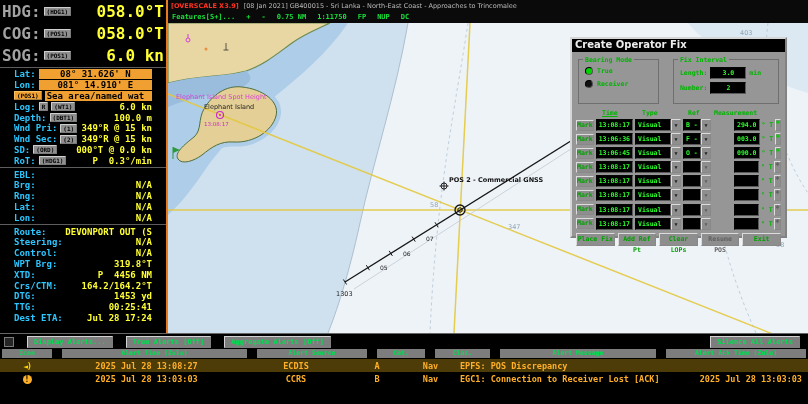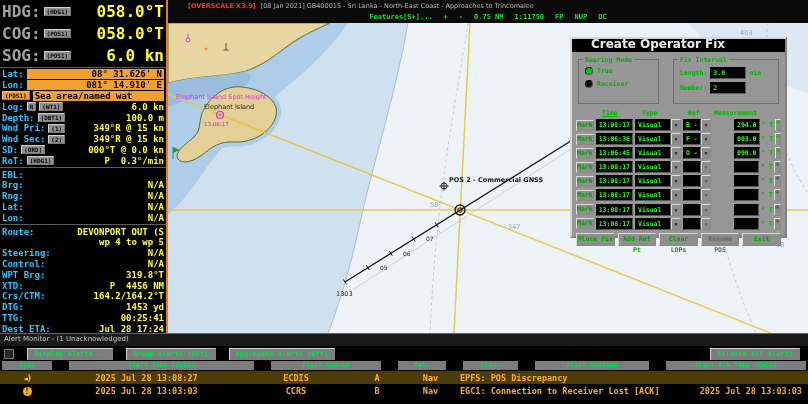--- a/index.html
+++ b/index.html
@@ -6,44 +6,44 @@
   body{width:808px;height:404px;position:relative;overflow:hidden;
        font-family:"DejaVu Sans Mono",monospace;}
   
   .panel-left{position:absolute;left:0;top:0;width:168px;height:333px;background:#000;
       border-right:2px solid #e87a20;box-sizing:border-box;}
   .bigrow{display:flex;align-items:center;height:22px;padding:0 2px;}
   .bigrow .lbl{color:#a3a3a3;font-weight:bold;font-size:16px;}
   .bigrow .val{margin-left:auto;color:#ffff33;font-weight:bold;font-size:16px;white-space:pre;}
   .chip{background:#8f8f8f;color:#000;font-size:6px;font-weight:bold;padding:0 2px;
       border:1px outset #cfcfcf;margin-left:3px;line-height:7px;border-radius:1px;}
-  .srow{display:flex;align-items:center;height:10.8px;padding:0 2px;font-size:9px;font-weight:bold;}
+  .srow{display:flex;align-items:center;height:10.8px;padding:0 14px;font-size:9px;font-weight:bold;}
   .srow .lbl{color:#2cc6ff;white-space:pre;}
   .srow .val{margin-left:auto;color:#ffff33;white-space:pre;}
-  .orangebox{background:#f0a030;color:#000;flex:1;text-align:right;margin-left:3px;
+  .orangebox{background:#f0a030;color:#000;flex:1;text-align:center;margin-left:3px;
       padding:0 2px;height:10px;line-height:10px;white-space:pre;}
   .orangebox.left{text-align:left;}
   .chip.orange{background:#f0a030;border-color:#f8c060;}
   .sep{border-top:1px solid #5d5d5d;margin:1px 0;}
   
   .chart{position:absolute;left:168px;top:0;width:640px;height:333px;background:#0a0a0a;}
   .cbar1{height:11px;display:flex;align-items:center;gap:5px;padding:0 3px;
       font-family:"DejaVu Sans",sans-serif;font-size:6.5px;white-space:nowrap;overflow:hidden;}
-  .cbar1 .ovs{color:#ff3222;font-weight:bold;margin-left:17px;}
+  .cbar1 .ovs{color:#ff3222;font-weight:bold;}
   .cbar1 .ttl{color:#b9b9b9;}
   .cbar2{height:12px;display:flex;align-items:center;gap:11px;padding:0 4px;
-      font-size:7px;font-weight:bold;color:#19e03c;white-space:nowrap;justify-content:center;}
+      font-size:7px;font-weight:bold;color:#19e03c;white-space:nowrap;}
   .mtxt{font-family:"DejaVu Sans",sans-serif;}
   
   .dialog{position:absolute;left:570px;top:37px;width:217px;height:201px;background:#969696;
       border:2px outset #d6d6d6;box-sizing:border-box;z-index:6;}
-  .dlg-title{height:11px;background:#000;color:#ececec;font-size:12px;font-weight:bold;
-      padding:1px 19px;font-family:"DejaVu Sans",sans-serif;line-height:9px;}
+  .dlg-title{height:11px;background:#000;color:#ececec;font-size:10px;font-weight:bold;
+      padding:1px 3px;font-family:"DejaVu Sans",sans-serif;line-height:9px;}
   .dlg-body{padding:3px 4px 2px 4px;}
-  .groups{display:flex;gap:14px;margin:4px 2px 5px 2px;}
+  .groups{display:flex;gap:14px;margin:4px 2px 5px 2px;text-align:center;}
   .group{border:1px groove #6f6f6f;position:relative;padding:7px 6px 3px 6px;
       font-size:6.5px;color:#00b400;font-weight:bold;}
   .group .legend{position:absolute;top:-4px;left:4px;background:#969696;padding:0 2px;}
   .g-bearing{width:72px;height:33px;}
   .g-interval{width:99px;height:33px;}
   .radio-row{display:flex;align-items:center;gap:4px;margin-bottom:5px;}
   .radio{width:6px;height:6px;border-radius:50%;border:1px inset #555;background:#111;}
   .radio.on{background:#00d400;}
   .int-row{display:flex;align-items:center;gap:3px;margin-bottom:3px;}
   .f{background:#000;color:#2aff2a;font-size:6.5px;font-weight:bold;padding:1px 2px;
@@ -73,21 +73,21 @@
   
   .alerts{position:absolute;left:0;top:333px;width:808px;height:71px;background:#000;
       border-top:1px solid #666;box-sizing:border-box;}
   .al-title{height:10px;background:#1a1a1a;color:#c8c8c8;font-size:7px;padding:1px 4px;
       font-family:"DejaVu Sans",sans-serif;line-height:9px;}
   .al-toolbar{height:15px;display:flex;align-items:center;gap:13px;padding:0 0 0 4px;position:relative;}
   .al-chk{width:8px;height:8px;border:1px solid #7a7a7a;background:#262626;}
   .al-btn{background:#7d7d7d;border:1px outset #d2d2d2;color:#00e050;font-size:7px;
       font-weight:bold;padding:1px 6px;line-height:8px;}
   .silence{position:absolute;right:8px;}
-  .al-head{display:flex;gap:17px;padding:0 2px;height:9px;margin-bottom:1px;}
+  .al-head{display:flex;gap:10px;padding:0 2px;height:9px;margin-bottom:1px;}
   .hcell{background:#7d7d7d;color:#00e050;font-size:6.5px;font-weight:bold;text-align:center;
       line-height:9px;overflow:hidden;white-space:nowrap;}
   .c-icon{width:50px;}.c-time{width:185px;}.c-src{width:110px;}.c-cat{width:48px;}
   .c-clas{width:55px;}.c-msg{flex:1;}.c-ack{width:140px;}
   .al-row{display:flex;align-items:center;height:13px;font-size:8.5px;font-weight:bold;
       color:#ffb028;padding:0 2px;gap:2px;white-space:pre;}
   .al-row.hl{background:#4d3c08;}
   .al-row .c-icon{text-align:center;}
   .al-row .c-time,.al-row .c-src,.al-row .c-cat,.al-row .c-clas{text-align:center;}
   .al-row .c-msg{text-align:left;}
@@ -176,23 +176,20 @@
     <span class="val">N/A</span>
   </div>
   <div class="srow">
     <span class="lbl">Lon:</span>
     <span class="val">N/A</span>
   </div>
   <div class="sep"></div>
   <div class="srow">
     <span class="lbl">Route:</span>
     <span class="val">DEVONPORT OUT (S</span>
-  </div>
-  <div class="srow">
-    <span class="val">wp 4 to wp 5</span>
   </div>
   <div class="srow">
     <span class="lbl">Steering:</span>
     <span class="val">N/A</span>
   </div>
   <div class="srow">
     <span class="lbl">Control:</span>
     <span class="val">N/A</span>
   </div>
   <div class="srow">
@@ -459,25 +456,24 @@
       <div class="btn">Place Fix</div>
       <div class="btn">Add Ref Pt</div>
       <div class="btn">Clear LOPs</div>
       <div class="btn disabled">Resume POS</div>
       <div class="btn">Exit</div>
     </div>
   </div>
 </div>
 
 <div class="alerts">
-  <div class="al-title">Alert Monitor - (1 Unacknowledged)</div>
   <div class="al-toolbar">
     <span class="al-chk"></span>
     <span class="al-btn">Display Alerts...</span>
-    <span class="al-btn">Group Alerts [Off]</span>
+    <span class="al-btn">True Alerts [Off]</span>
     <span class="al-btn">Aggregate Alerts [Off]</span>
     <span class="al-btn silence">Silence All Alerts</span>
   </div>
   <div class="al-head">
     <span class="hcell c-icon">Icon</span>
     <span class="hcell c-time">Alert Time (Zulu)</span>
     <span class="hcell c-src">Alert Source</span>
     <span class="hcell c-cat">Cat.</span>
     <span class="hcell c-clas">Clas.</span>
     <span class="hcell c-msg">Alert Message</span>

